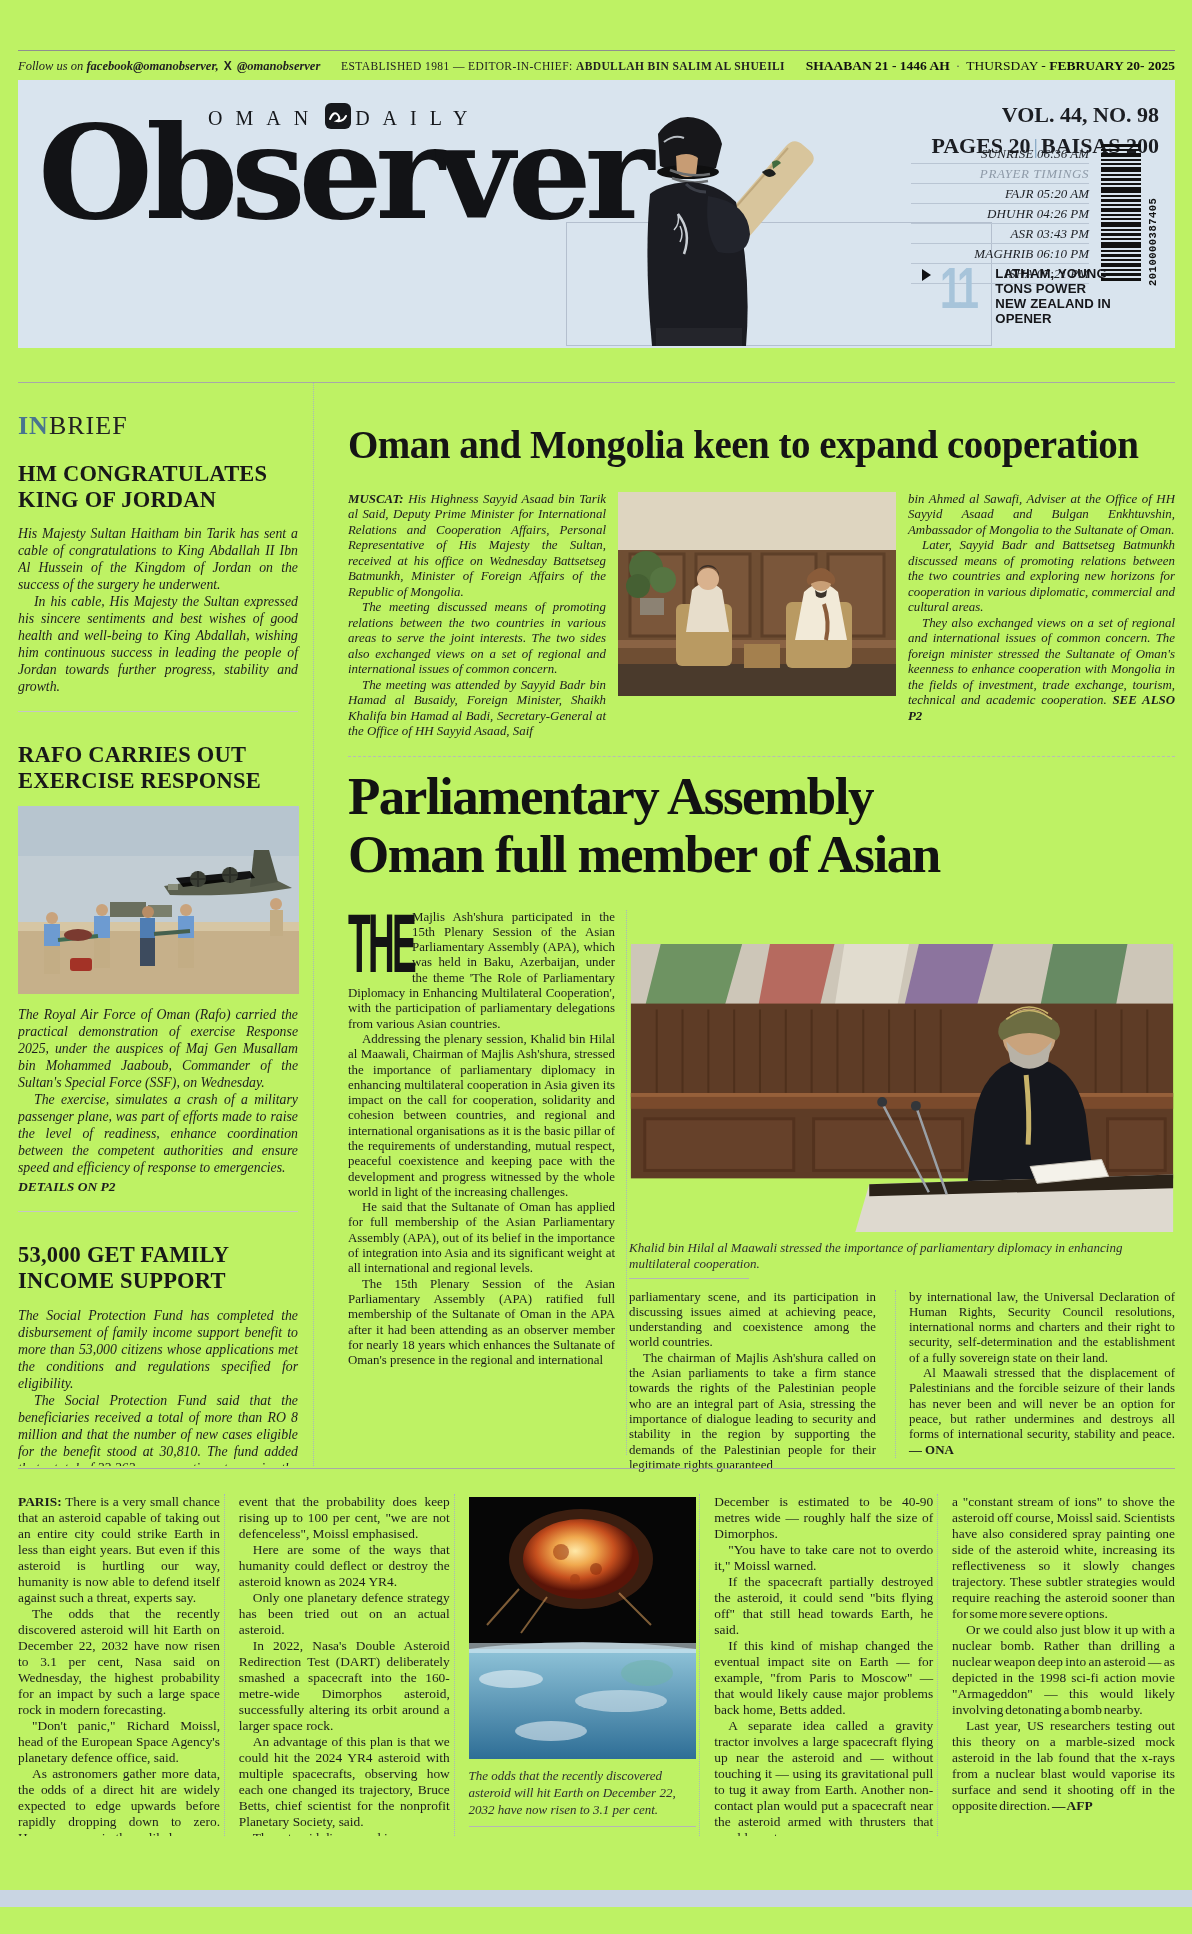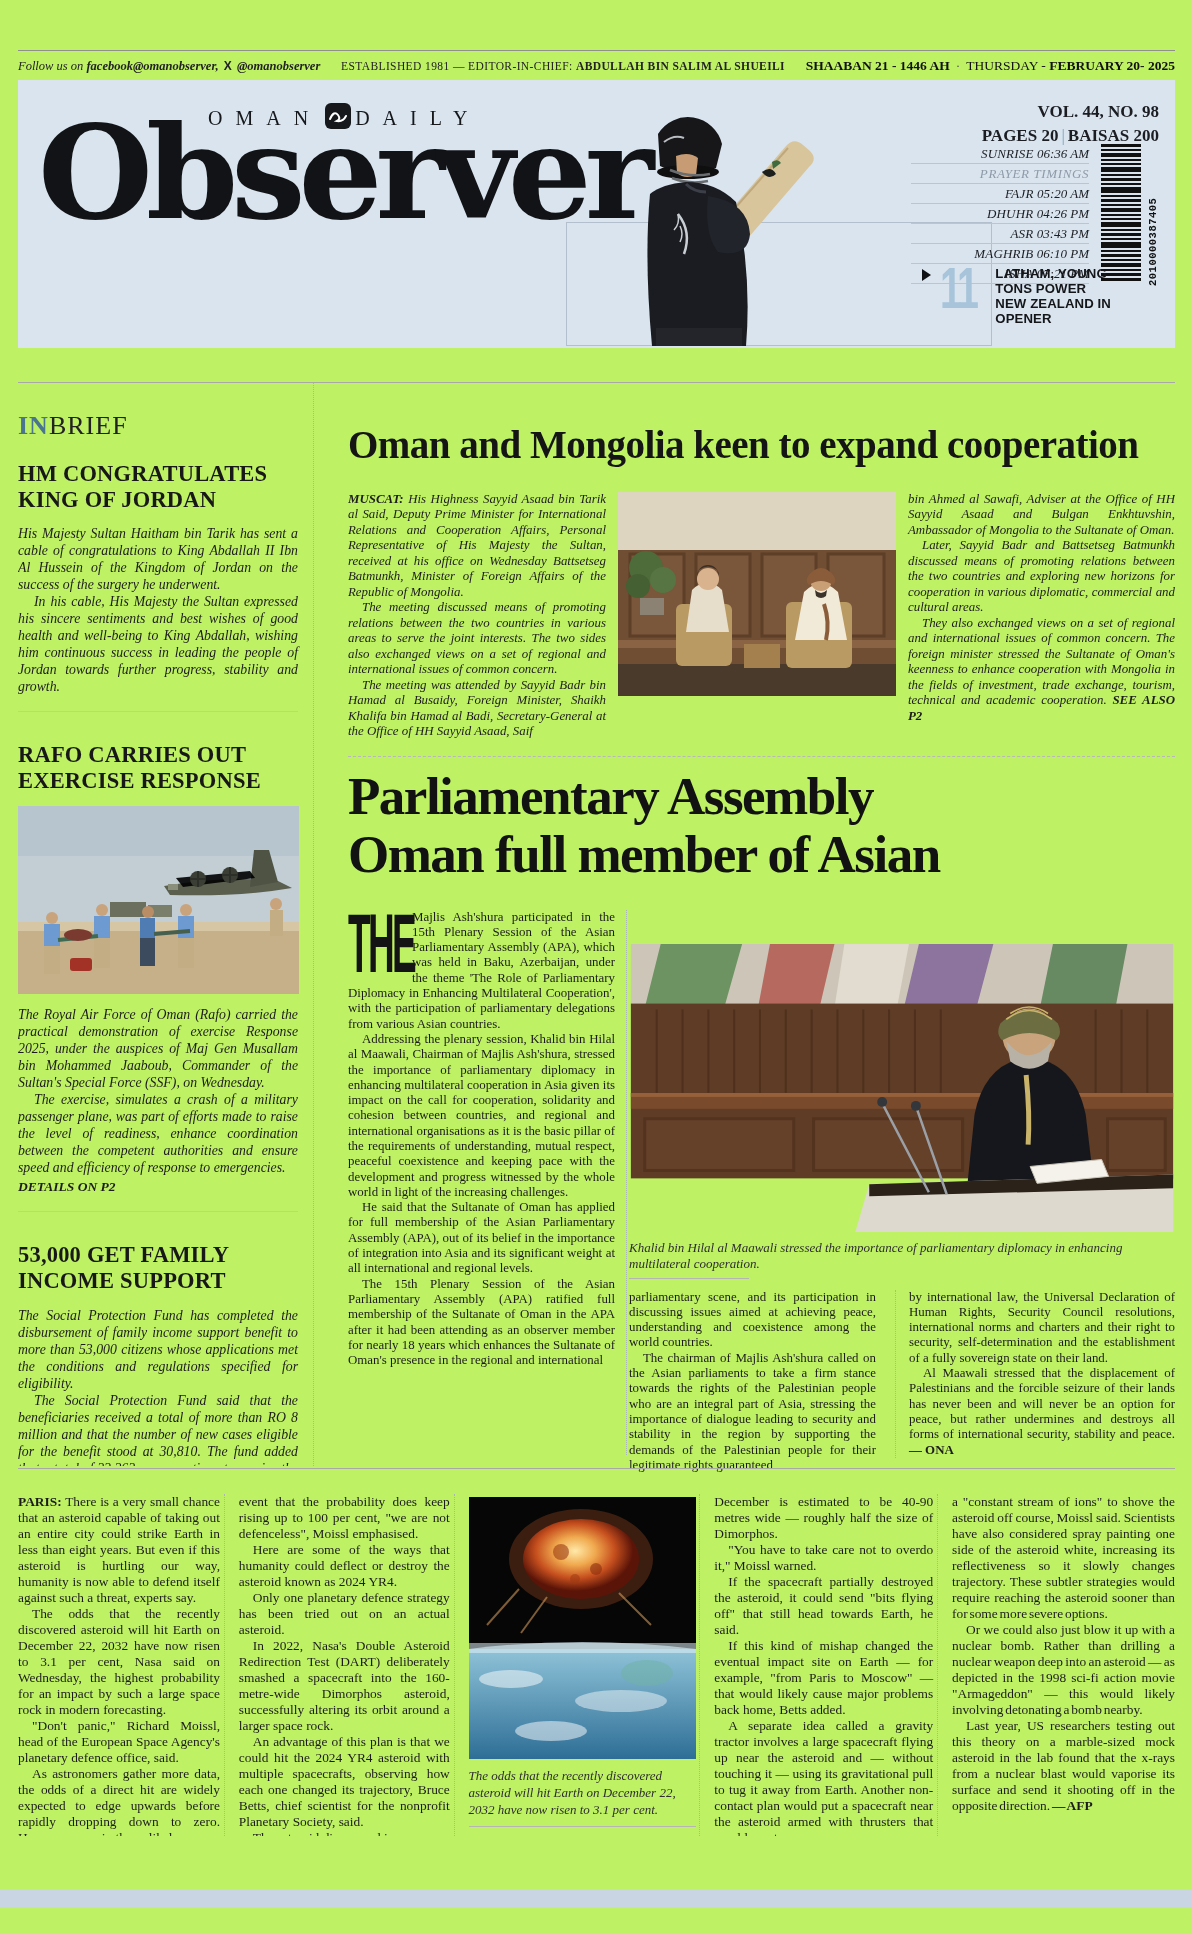--- a/index.html
+++ b/index.html
@@ -26,21 +26,21 @@
   
   .masthead{position:absolute;left:18px;right:17px;top:80px;height:268px;background:var(--masthead-bg);}
   .brand-top{position:absolute;left:190px;top:25px;font-size:20px;letter-spacing:13px;color:#16181c;
              display:flex;align-items:center;gap:4px;font-weight:500;}
   .emblem{width:26px;height:26px;border-radius:6px;background:#16181c;display:inline-block;position:relative;top:-2px;}
   .emblem svg{display:block;}
   .brand{position:absolute;left:20px;top:28px;font-family:"DejaVu Serif",serif;font-weight:700;
          font-size:132px;line-height:1;letter-spacing:-7px;color:#121316;transform:scaleY(.98);transform-origin:0 0;}
   .teaser-frame{position:absolute;left:548px;top:142px;width:424px;height:122px;border:1px solid #b4bfce;}
   .batsman{position:absolute;left:540px;top:4px;width:272px;height:262px;}
-  .vol-block{position:absolute;right:16px;top:20px;text-align:right;font-size:17px;font-weight:700;line-height:1.4;color:#1b1d22;}
+  .vol-block{position:absolute;right:16px;top:20px;text-align:right;font-size:22px;font-weight:700;line-height:1.4;color:#1b1d22;}
   .vol-block .psep{color:#7fa3c0;font-weight:400;padding:0 3px;}
   .prayer{position:absolute;right:86px;top:64px;width:178px;text-align:right;font-style:italic;font-size:13px;color:#1b1d22;}
   .prayer .prow{border-bottom:1px solid #b9c5d3;padding:1.5px 0;}
   .prayer .pl{font-weight:400;letter-spacing:.2px;}
   .prayer .phead{color:#8e9aa8;border-bottom:1px solid #b9c5d3;padding:1.5px 0;letter-spacing:.6px;}
   .barcode{position:absolute;right:16px;top:64px;width:58px;height:142px;}
   .barcode svg{position:absolute;left:0;top:0;}
   .bnum{position:absolute;right:0px;top:0;height:142px;writing-mode:vertical-rl;transform:rotate(180deg);
         font-family:"Liberation Mono",monospace;font-size:10.5px;font-weight:700;letter-spacing:.5px;color:#111;}
   .teaser{position:absolute;right:64px;top:184px;display:flex;gap:9px;align-items:flex-start;}

